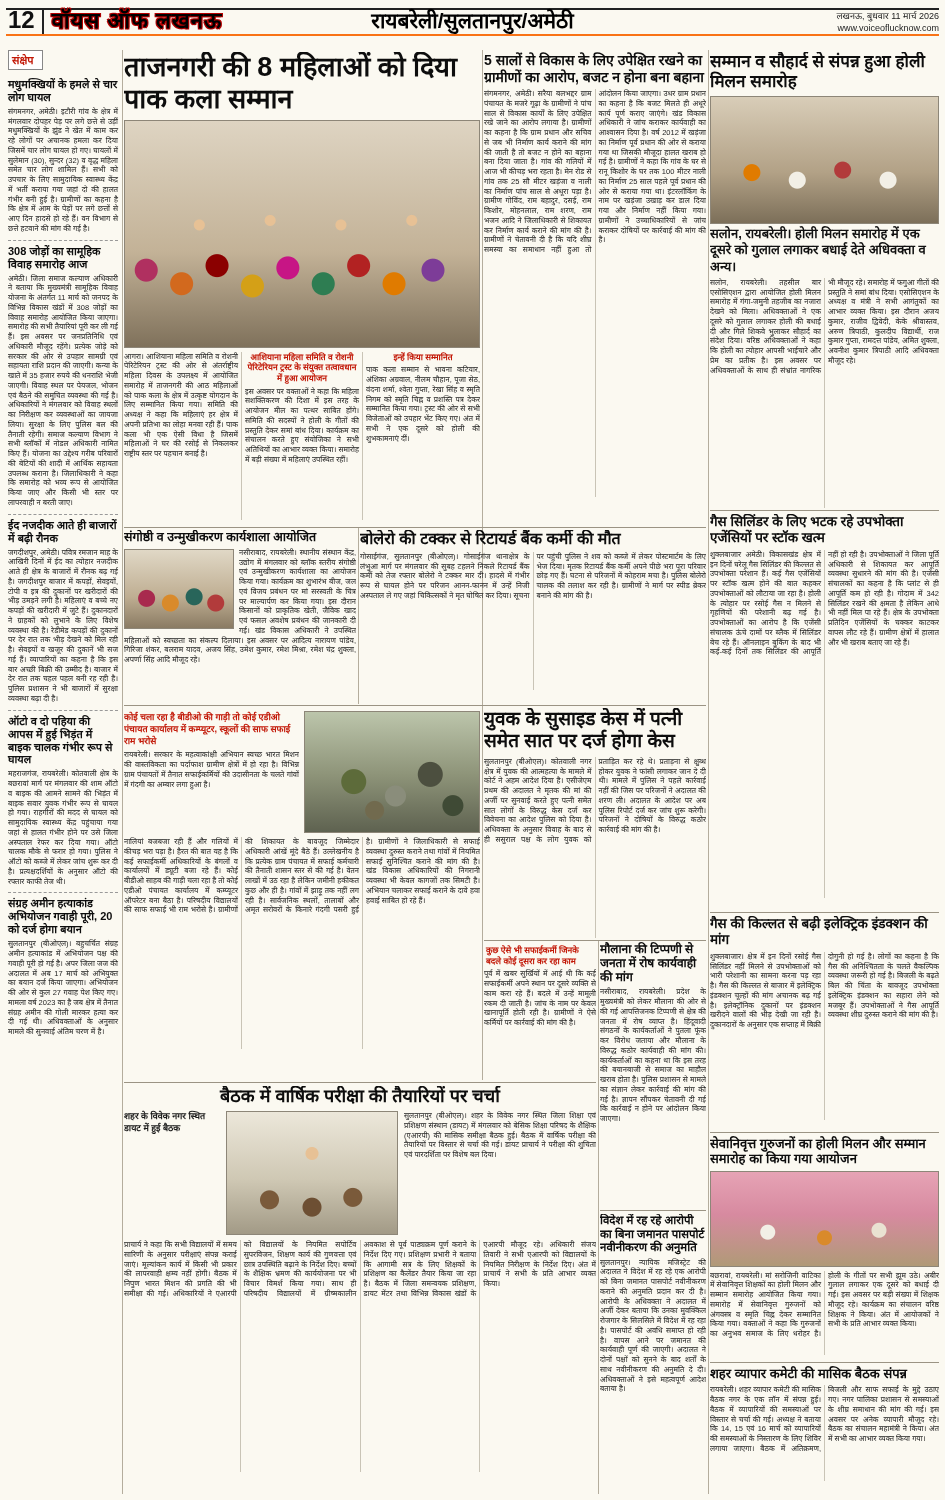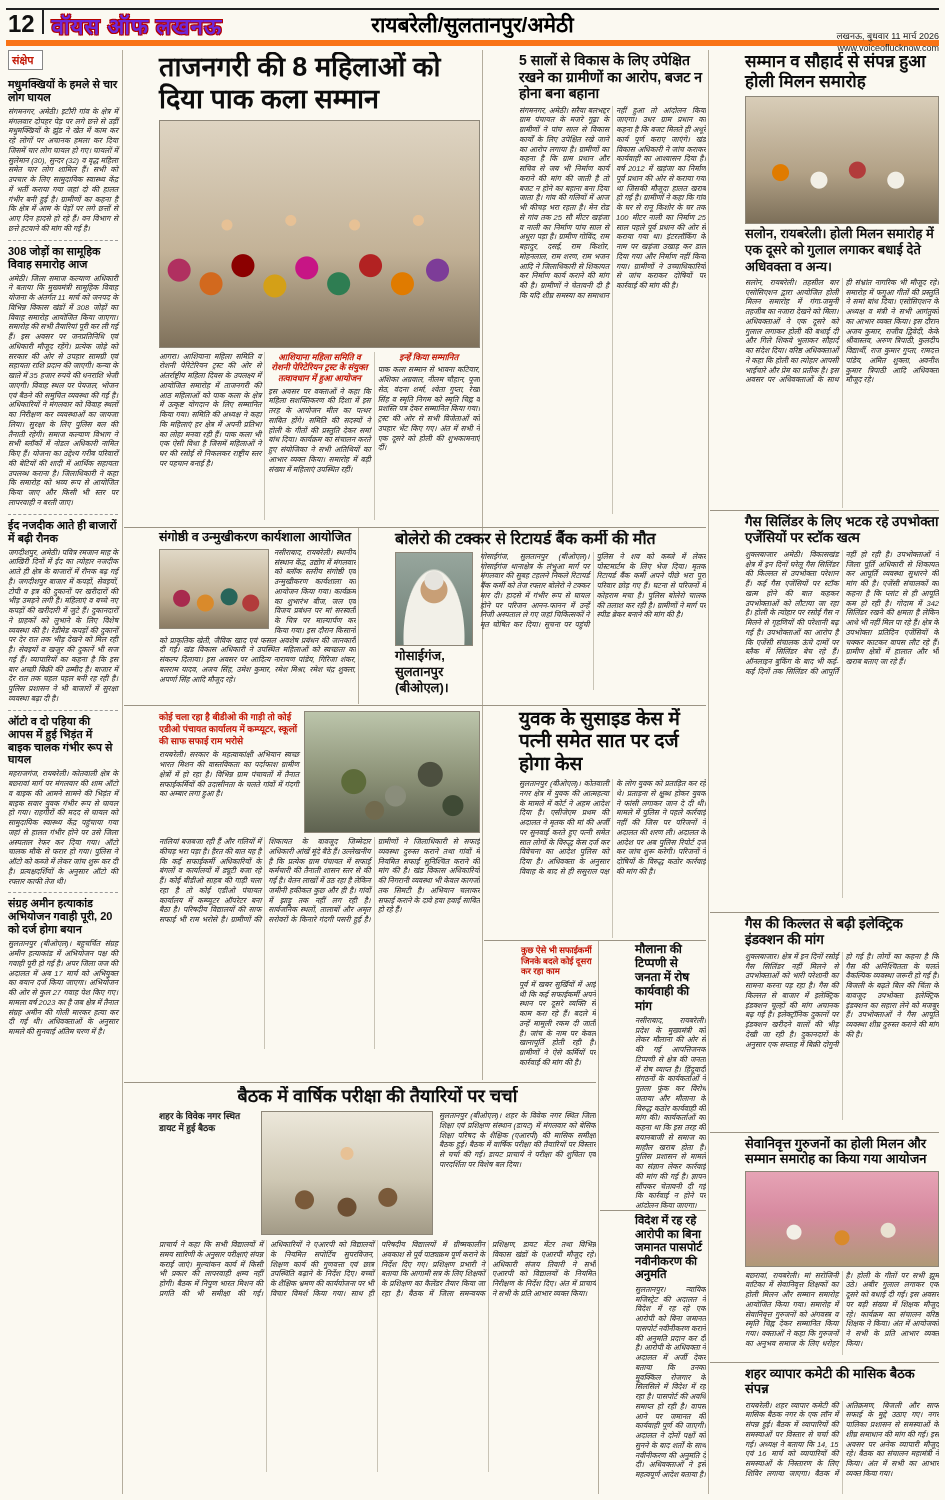--- a/index.html
+++ b/index.html
@@ -1,35 +1,35 @@
 <!DOCTYPE html>
 <html><head>
 <meta charset="utf-8">
 <style>
   * { margin:0; padding:0; box-sizing:border-box; }
   html,body { background:#9a9a9a; }
   body { font-family:"Liberation Sans","DejaVu Sans",sans-serif; }
   .page { position:relative; width:945px; height:1500px; margin:0 auto; background:#fbf9f1; overflow:hidden; }
 
   
-  .masthead { position:absolute; top:8px; left:6px; right:6px; height:38px;
-    border-top:2px solid #222; border-bottom:6px solid #f97316; display:flex; align-items:flex-start; }
+  .masthead { position:absolute; top:8px; left:6px; right:6px; height:28px;
+    border-top:2px solid #222; border-bottom:2px solid #f97316; display:flex; align-items:flex-end; }
   .page-num { font-size:24px; font-weight:bold; color:#111; padding:0 7px 0 2px; }
   .mast-sep { width:2px; height:24px; background:#222; margin-right:8px; }
-  .paper-name { font-size:22px; font-weight:bold; color:#6d28d9;
+  .paper-name { font-size:22px; font-weight:bold; color:#000000;
     text-shadow:1px 1px 0 #b40000,-1px -1px 0 #b40000,1px -1px 0 #b40000,-1px 1px 0 #b40000; letter-spacing:1px; }
   .edition { position:absolute; left:50%; transform:translateX(-50%); font-size:21px; font-weight:bold; color:#000; }
   .mast-right { margin-left:auto; text-align:right; font-size:9px; line-height:1.35; color:#222;margin-top:20px; }
 
   .content { position:absolute; top:50px; left:0; right:0; height:1444px; }
-  .block { position:absolute; overflow:hidden;padding-left:35px; }
+  .block { position:absolute; overflow:hidden; }
 
   .headline { font-weight:bold; color:#0d0d0d; line-height:1.18; }
   .hl-center { text-align:center; }
-  .body-text { font-size:7.5px; line-height:1.3; text-align:justify; color:#1c1c1c;font-style:italic; }
+  .body-text { font-size:7.5px; line-height:1.3; text-align:justify; color:#1c1c1c; }
   .cols-2 { column-count:2; column-gap:7px; column-rule:1px solid #c9c4b6; }
   .cols-3 { column-count:3; column-gap:7px; column-rule:1px solid #c9c4b6; }
   .cols-4 { column-count:4; column-gap:7px; column-rule:1px solid #c9c4b6; }
   .subhead { color:#c21807; font-weight:bold; font-size:8.5px; text-align:center; margin:3px 2px; line-height:1.25; }
   .caption { font-size:13px; font-weight:bold; color:#111; margin-top:2px; line-height:1.25; }
   .kicker { font-size:9px; font-weight:bold; color:#1a1a1a; line-height:1.3; }
 
   
   .briefs { padding:0 2px; }
   .briefs-label { display:inline-block; color:#c21807; font-weight:bold; font-size:11px;
@@ -187,24 +187,20 @@
       <h3 class="headline" style="font-size:12.5px">संगोष्ठी व उन्मुखीकरण कार्यशाला आयोजित</h3>
       <div class="body-text" style="margin-top:3px">
         <span class="ph ph-seminar" style="float:left;width:110px;height:80px;margin:1px 5px 2px 0;display:block"></span>
         <span>नसीराबाद, रायबरेली। स्थानीय संस्थान केंद्र, उद्योग में मंगलवार को ब्लॉक स्तरीय संगोष्ठी एवं उन्मुखीकरण कार्यशाला का आयोजन किया गया। कार्यक्रम का शुभारंभ बीज, जल एवं विजय प्रबंधन पर मां सरस्वती के चित्र पर माल्यार्पण कर किया गया। इस दौरान किसानों को प्राकृतिक खेती, जैविक खाद एवं फसल अवशेष प्रबंधन की जानकारी दी गई। खंड विकास अधिकारी ने उपस्थित महिलाओं को स्वच्छता का संकल्प दिलाया। इस अवसर पर आदित्य नारायण पांडेय, गिरिजा शंकर, बलराम यादव, अजय सिंह, उमेश कुमार, रमेश मिश्रा, रमेश चंद्र शुक्ला, अपर्णा सिंह आदि मौजूद रहे।</span>
       </div>
     </article>
 
     <article class="block" style="left:360px;top:480px;width:346px;height:172px">
       <h2 class="headline" style="font-size:16px">बोलेरो की टक्कर से रिटायर्ड बैंक कर्मी की मौत</h2>
       <div class="bolero-row">
-        <div style="width:80px">
-          <div class="ph ph-portrait" style="width:78px;height:94px"></div>
-          <div class="caption">गोसाईगंज, सुलतानपुर (बीओएल)।</div>
-        </div>
         <div class="body-text cols-2" style="flex:1;height:138px">गोसाईगंज, सुलतानपुर (बीओएल)। गोसाईगंज थानाक्षेत्र के लंभुआ मार्ग पर मंगलवार की सुबह टहलने निकले रिटायर्ड बैंक कर्मी को तेज रफ्तार बोलेरो ने टक्कर मार दी। हादसे में गंभीर रूप से घायल होने पर परिजन आनन-फानन में उन्हें निजी अस्पताल ले गए जहां चिकित्सकों ने मृत घोषित कर दिया। सूचना पर पहुंची पुलिस ने शव को कब्जे में लेकर पोस्टमार्टम के लिए भेज दिया। मृतक रिटायर्ड बैंक कर्मी अपने पीछे भरा पूरा परिवार छोड़ गए हैं। घटना से परिजनों में कोहराम मचा है। पुलिस बोलेरो चालक की तलाश कर रही है। ग्रामीणों ने मार्ग पर स्पीड ब्रेकर बनाने की मांग की है।</div>
       </div>
     </article>
 
     <article class="block" style="left:484px;top:658px;width:222px;height:230px">
       <h3 class="headline" style="font-size:19px">युवक के सुसाइड केस में पत्नी समेत सात पर दर्ज होगा केस</h3>
       <div class="body-text cols-2" style="height:190px;margin-top:4px">सुलतानपुर (बीओएल)। कोतवाली नगर क्षेत्र में युवक की आत्महत्या के मामले में कोर्ट ने अहम आदेश दिया है। एसीजेएम प्रथम की अदालत ने मृतक की मां की अर्जी पर सुनवाई करते हुए पत्नी समेत सात लोगों के विरुद्ध केस दर्ज कर विवेचना का आदेश पुलिस को दिया है। अधिवक्ता के अनुसार विवाह के बाद से ही ससुराल पक्ष के लोग युवक को प्रताड़ित कर रहे थे। प्रताड़ना से क्षुब्ध होकर युवक ने फांसी लगाकर जान दे दी थी। मामले में पुलिस ने पहले कार्रवाई नहीं की जिस पर परिजनों ने अदालत की शरण ली। अदालत के आदेश पर अब पुलिस रिपोर्ट दर्ज कर जांच शुरू करेगी। परिजनों ने दोषियों के विरुद्ध कठोर कार्रवाई की मांग की है।</div>
     </article>
 
     <article class="block" style="left:124px;top:658px;width:356px;height:372px">

